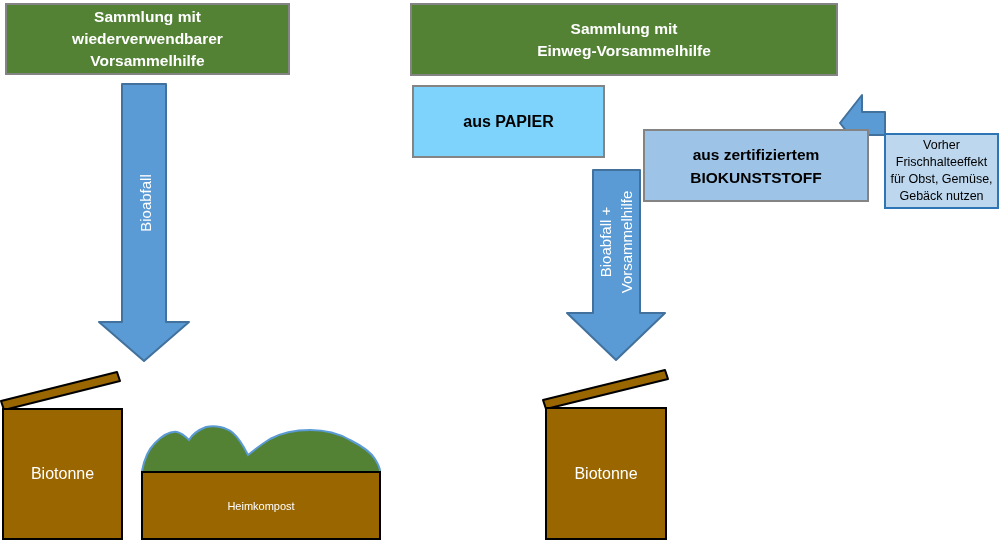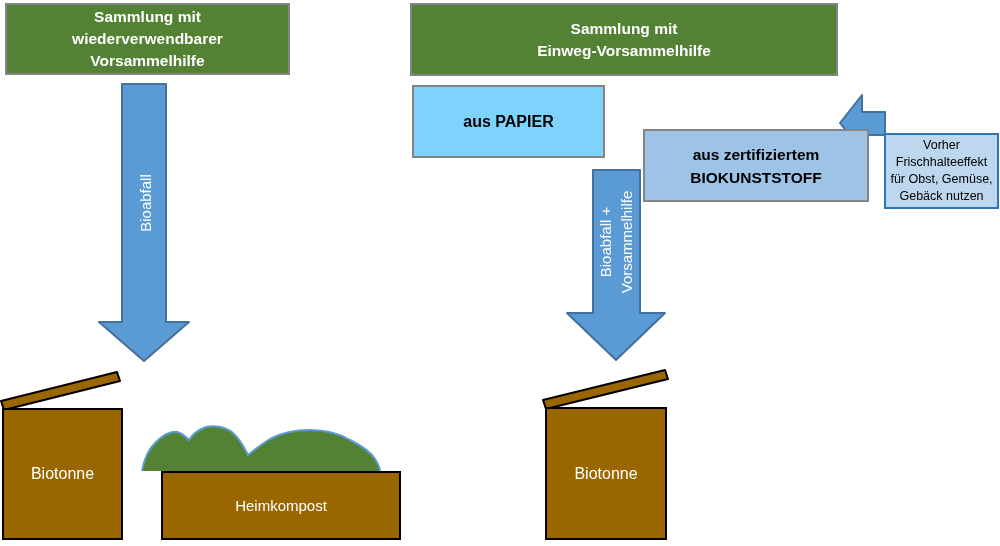--- a/index.html
+++ b/index.html
@@ -57,22 +57,21 @@
     font-size: 12.5px;
     line-height: 17px;
   }
   .brown-box {
     background: #996600;
     border: 2px solid #000000;
     color: #ffffff;
     font-size: 16px;
   }
   .compost-box {
-    font-size: 15px;
-    margin-left: 20px;
+    font-size: 11px;
   }
   .arrow-label {
     position: absolute;
     color: #ffffff;
     font-size: 15px;
     line-height: 21px;
     text-align: center;
     white-space: pre-line;
     transform: rotate(-90deg);
     pointer-events: none;

